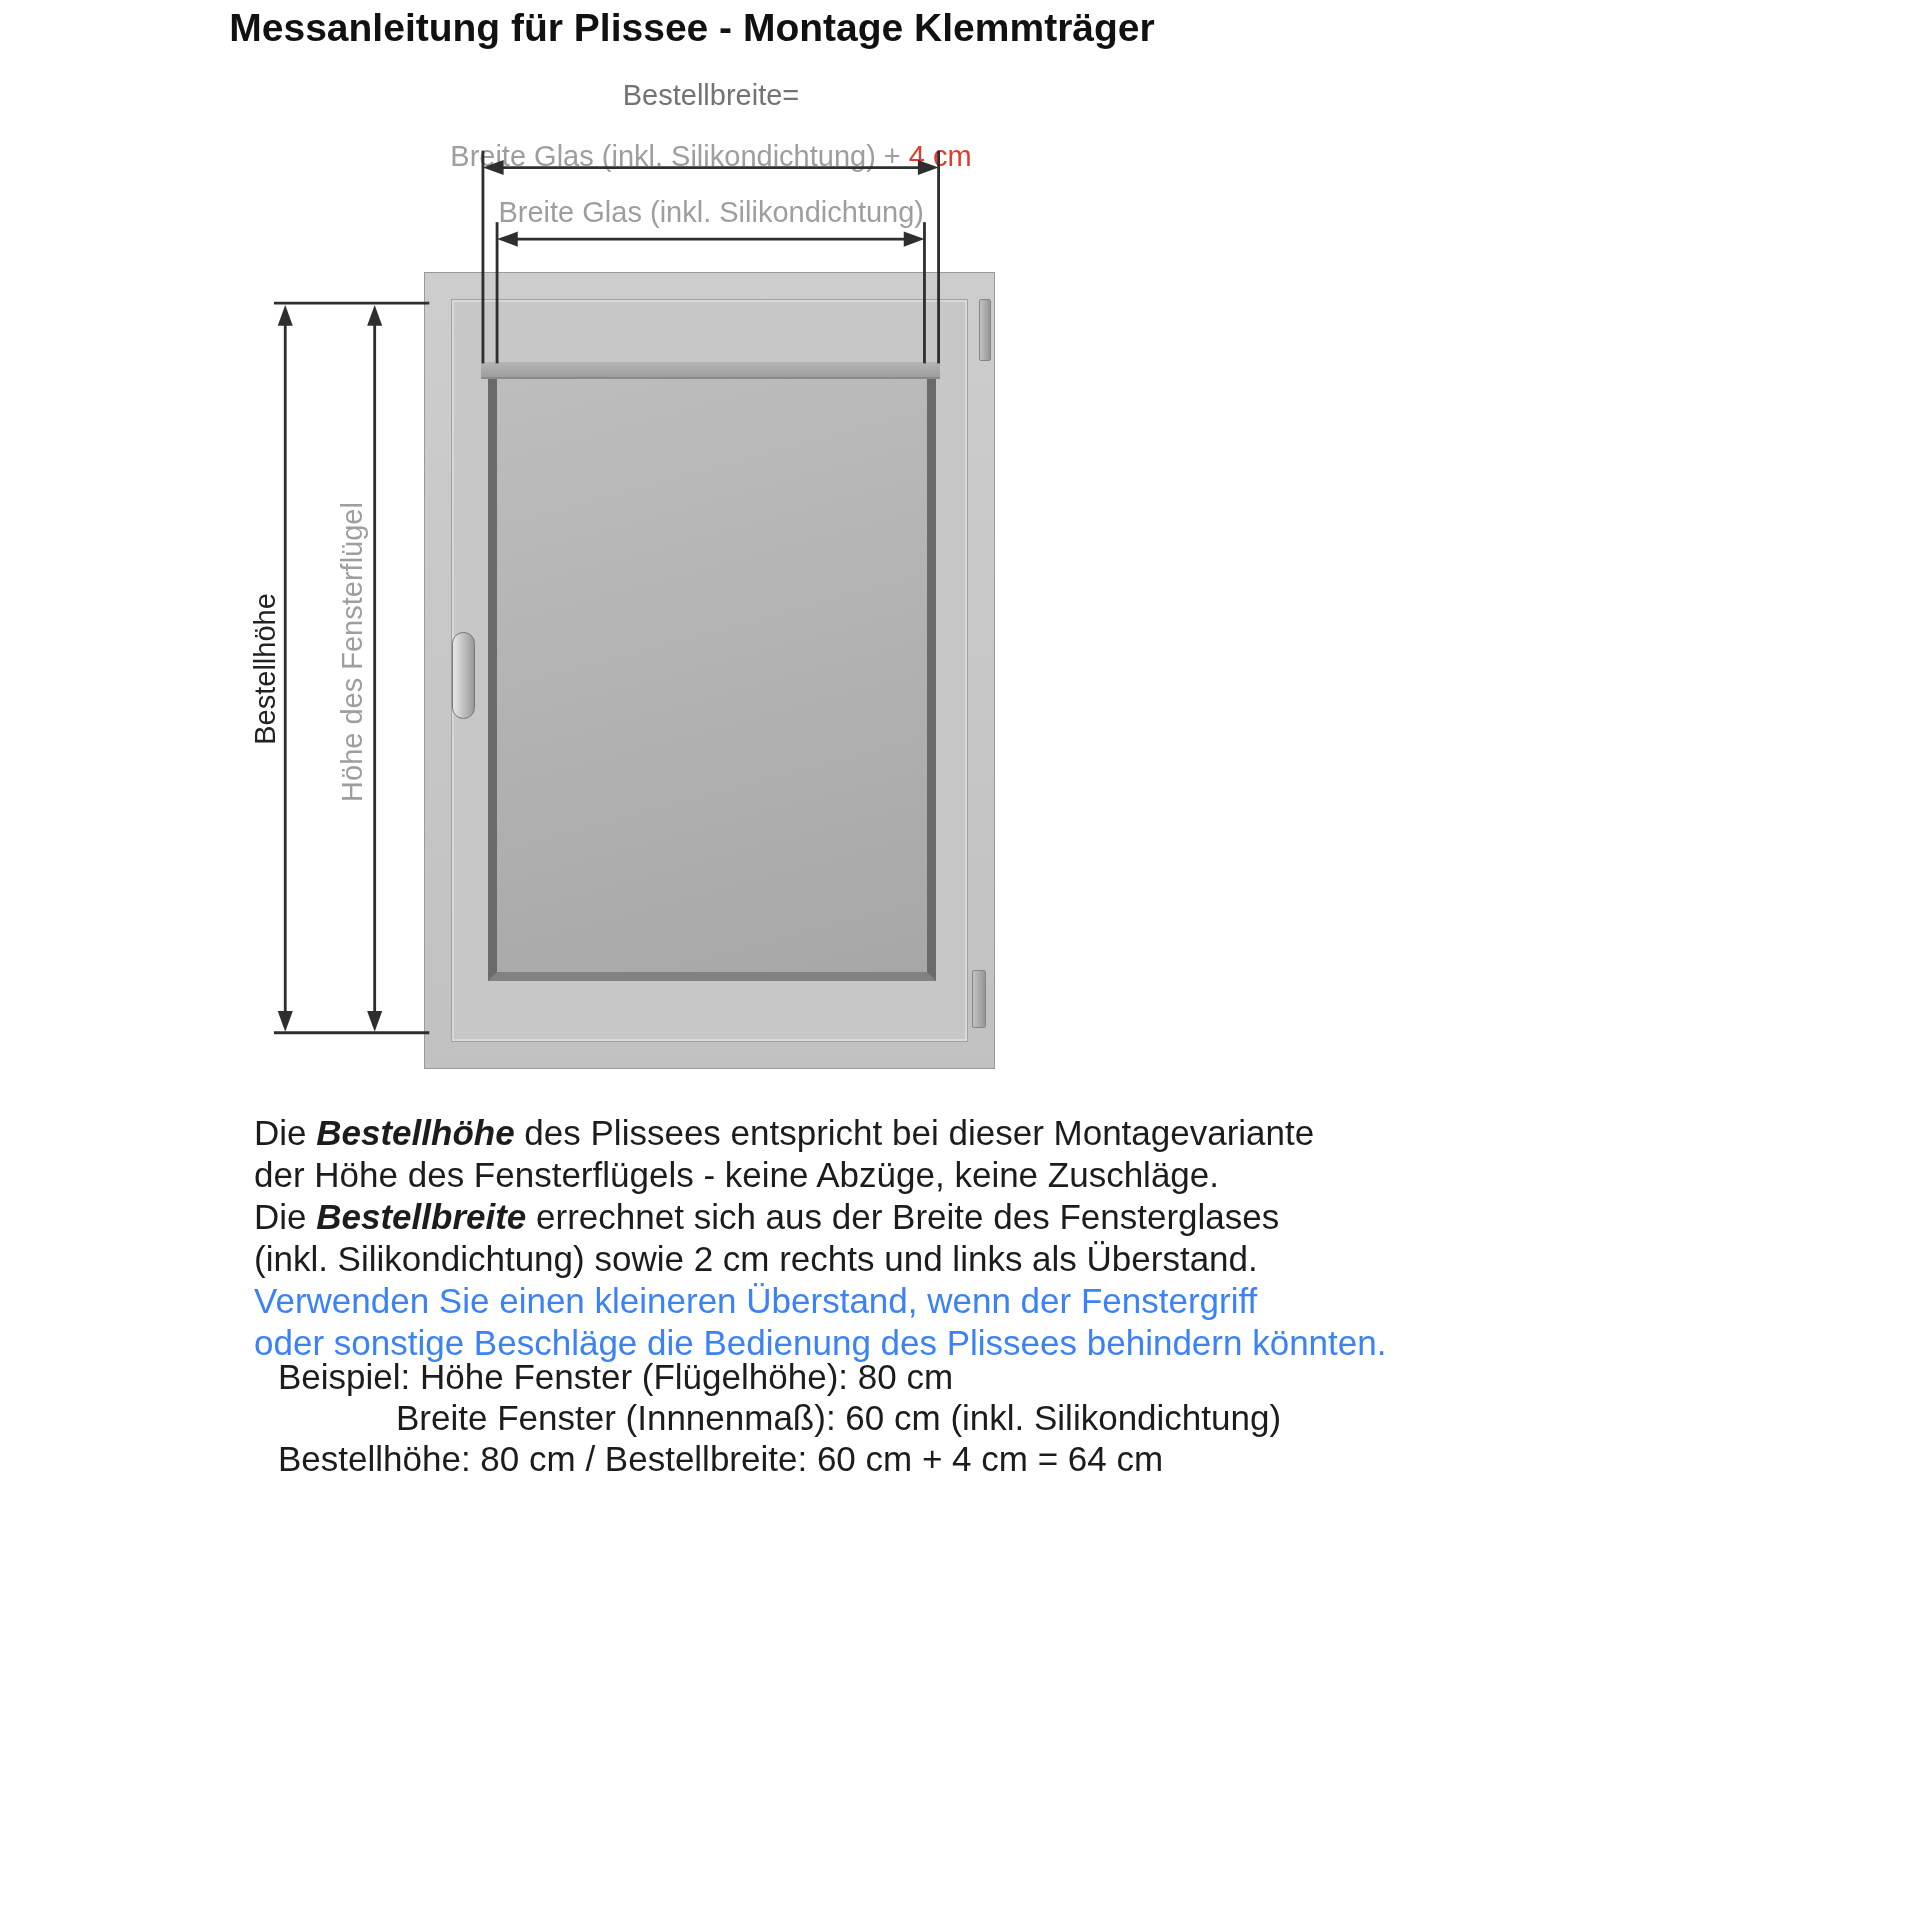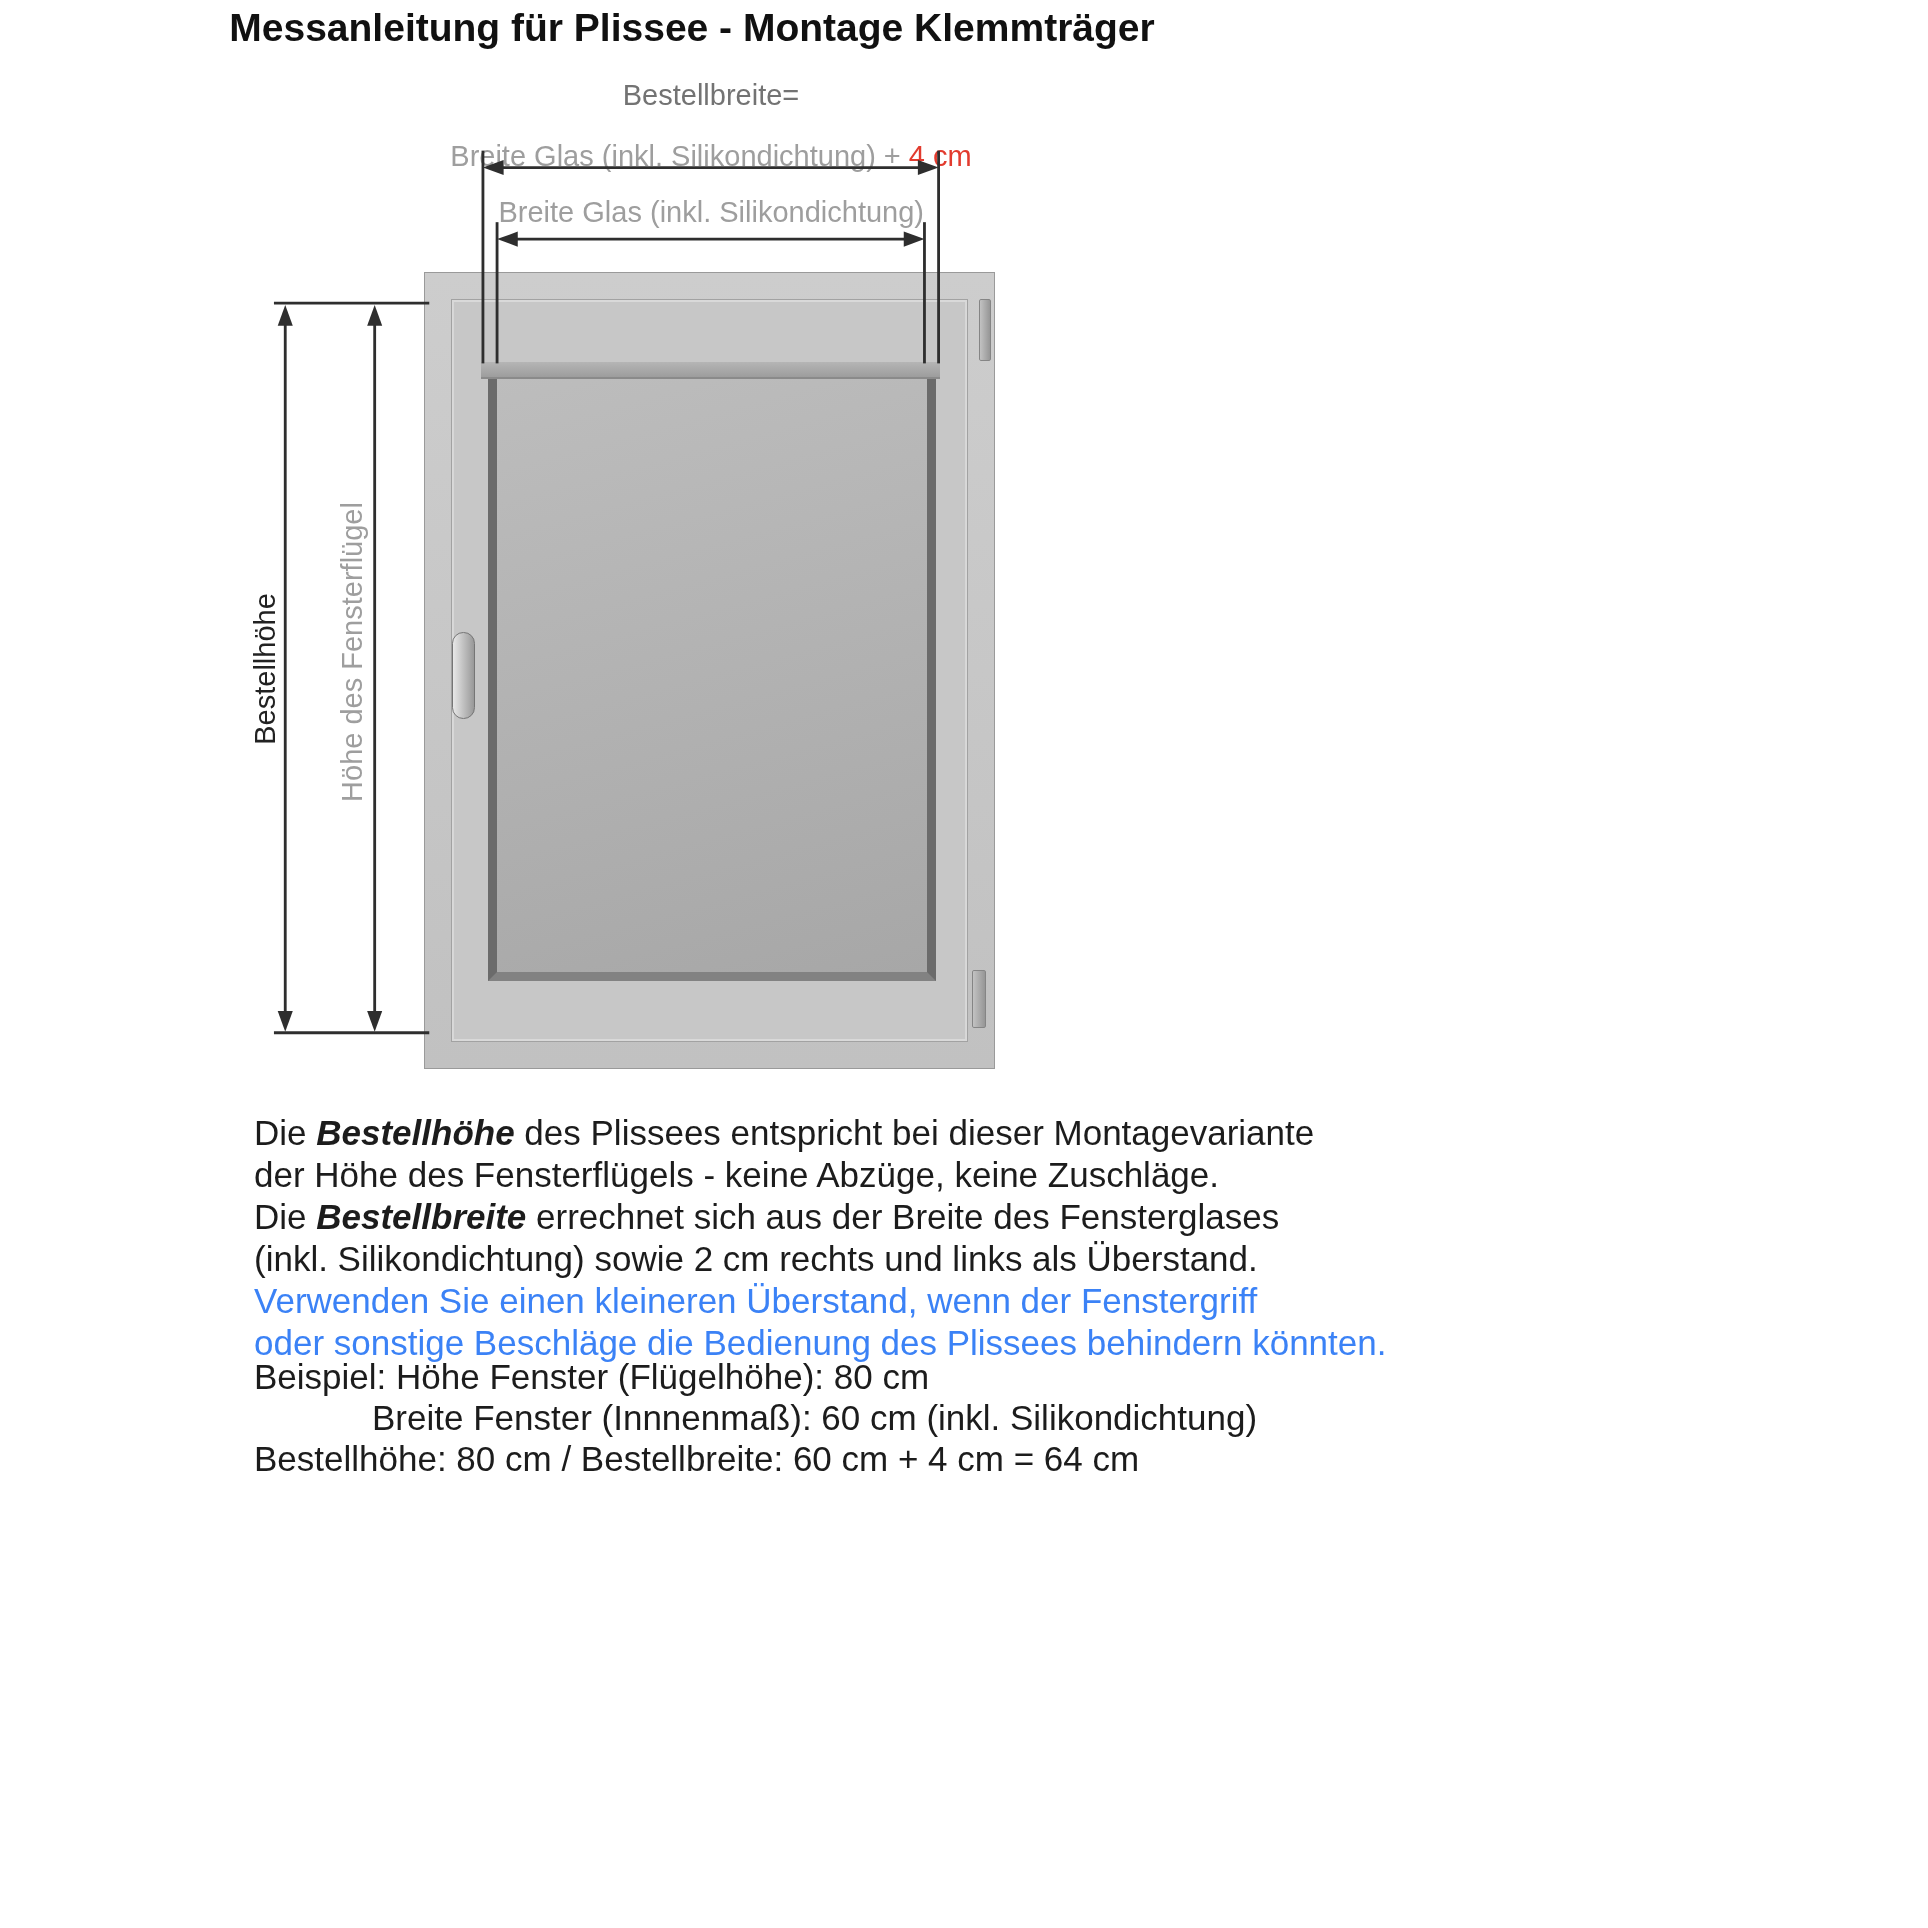--- a/index.html
+++ b/index.html
@@ -33,21 +33,21 @@
 
   
   .overlay{left:0;top:0;width:1928px;height:1928px;pointer-events:none;}
 
   
   .bodytext{left:254px;top:1090px;width:1186px;font-size:35px;line-height:42px;color:#1c1c1c;margin-top:22px;}
   .bodytext div{white-space:nowrap;}
   .em{font-weight:bold;font-style:italic;}
   .warn{color:#3b82f6;}
   .example{left:254px;top:1356px;width:1186px;font-size:35px;line-height:41px;color:#1c1c1c;}
-  .example div{white-space:nowrap;}
+  .example div{white-space:nowrap;margin-left:24px;}
   .example .indent{padding-left:118px;}
 </style>
 </head>
 <body>
 
 <div class="page">
 
   <div class="abs title">Messanleitung für Plissee - Montage Klemmträger</div>
 
   <div class="abs dim-label lbl-bestellbreite">Bestellbreite=</div>

